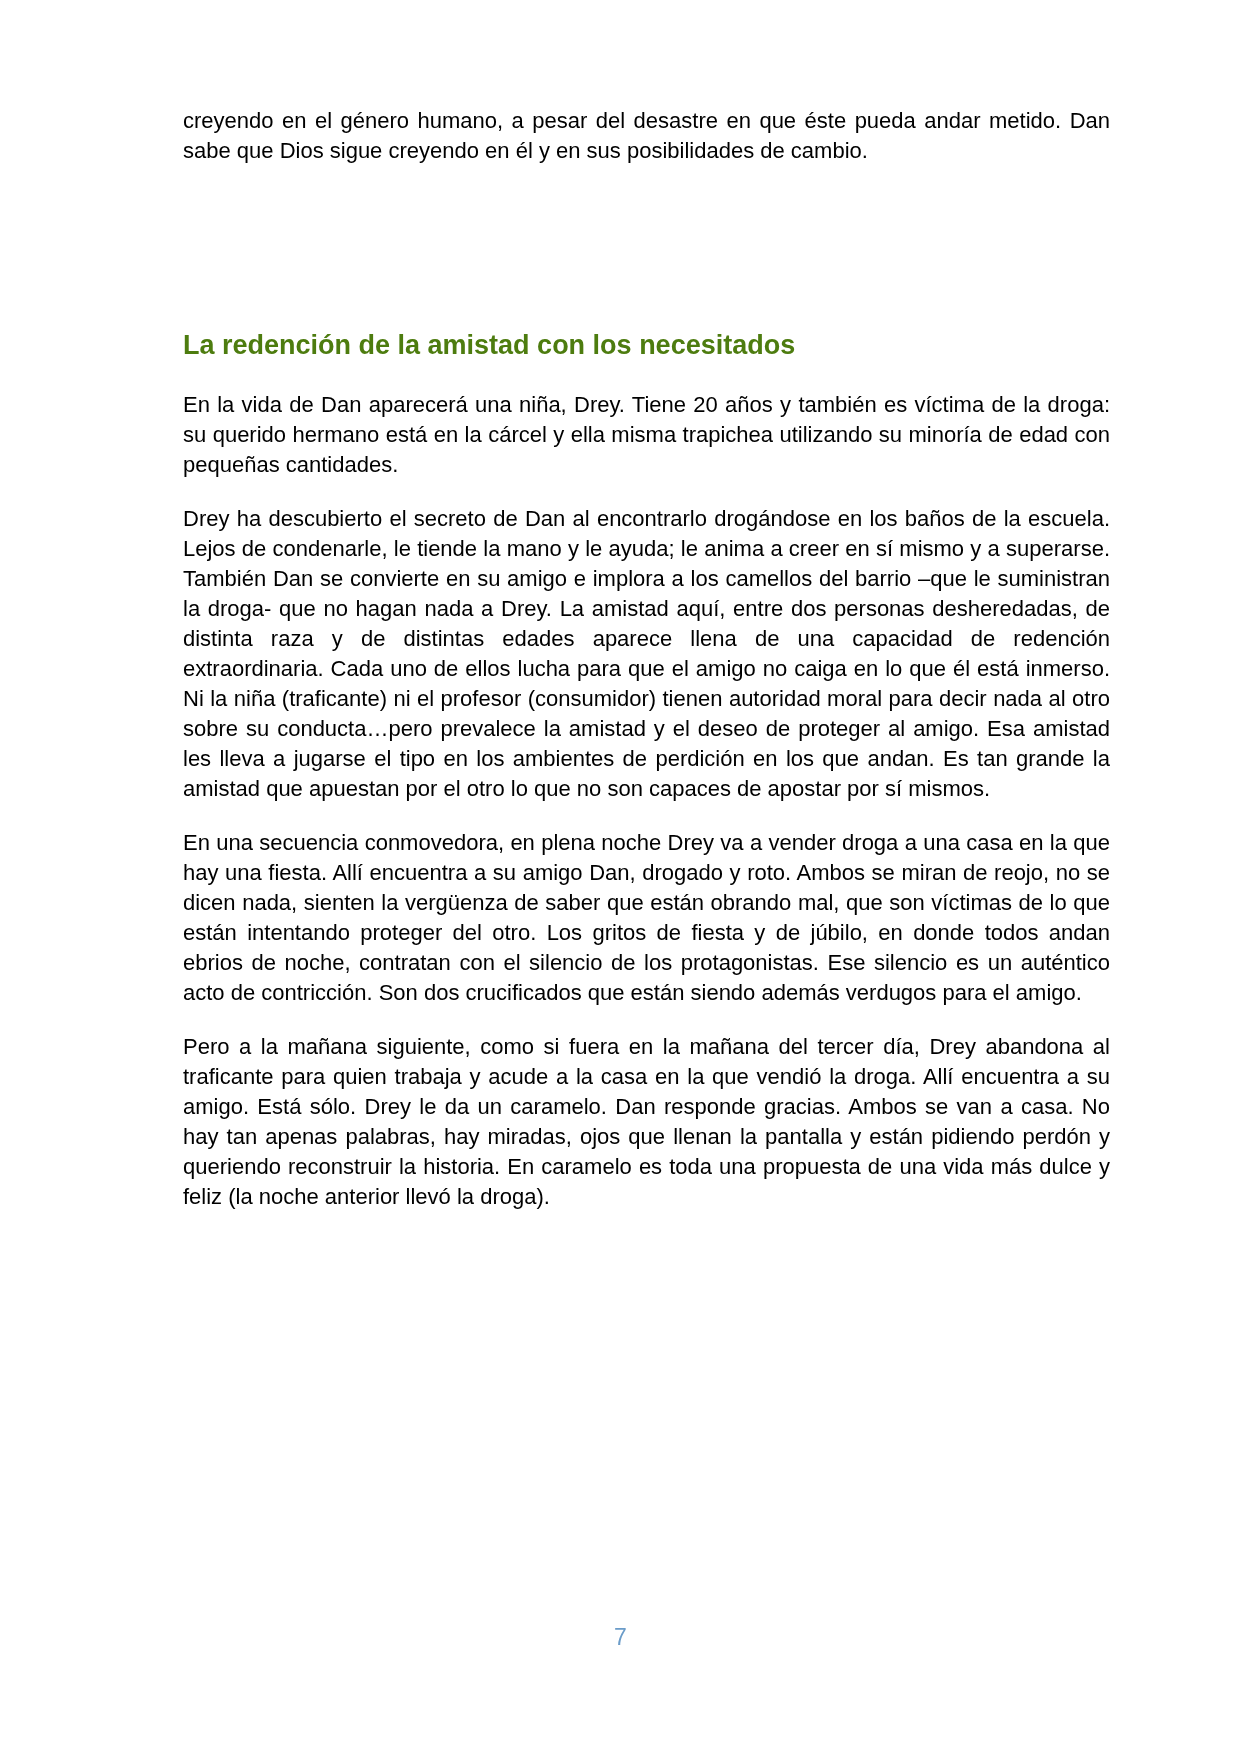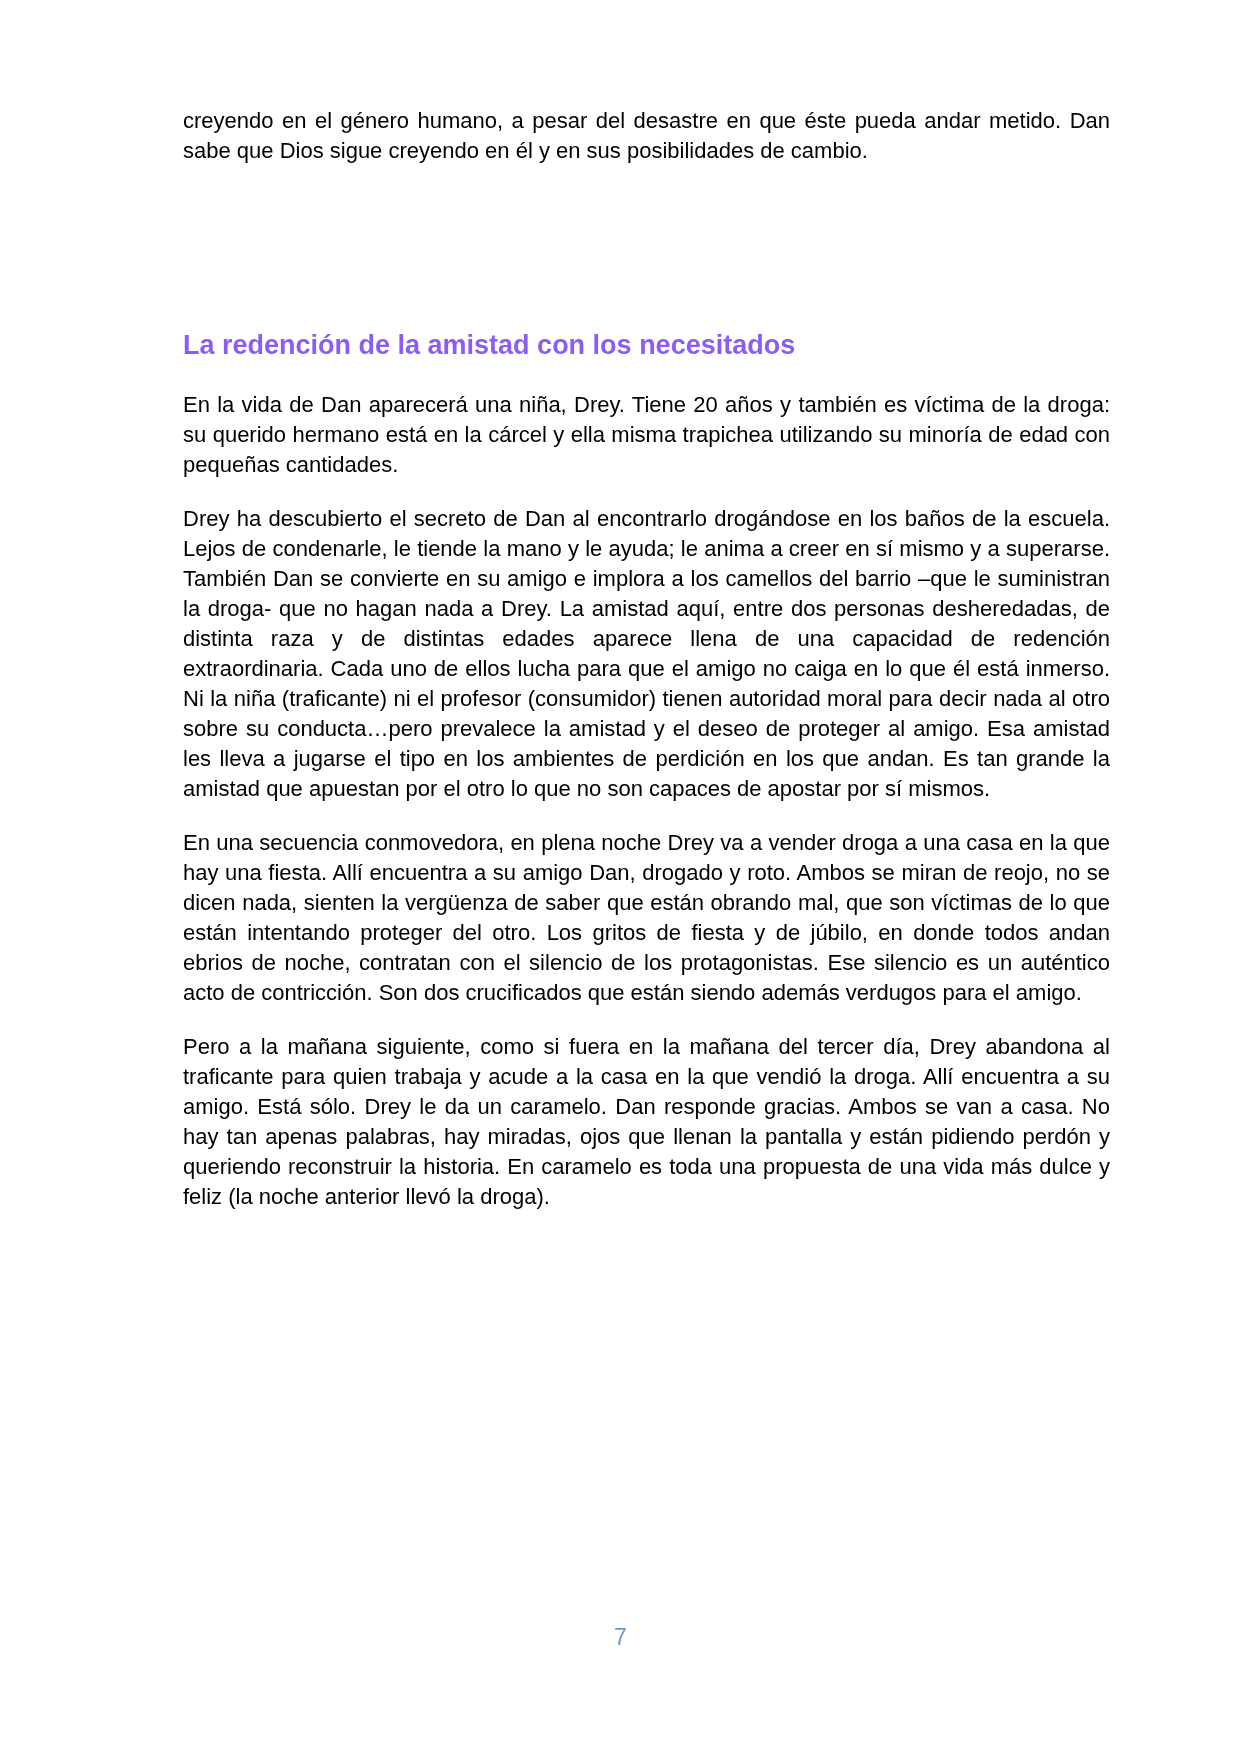--- a/index.html
+++ b/index.html
@@ -42,21 +42,21 @@
 
   p.intro {
     margin-bottom: 0;
   }
 
   h2.heading {
     font-size: 27px;
     line-height: 38px;
     font-weight: bold;
     text-align: left;
-    color: #8b5cf6;
+    color: #4d7c0f;
   }
 
   h2.heading-1 {
     margin-top: 160px;
     margin-bottom: 26px;
   }
 
   h2.heading-2 {
     margin-top: 40px;
     margin-bottom: 26px;

